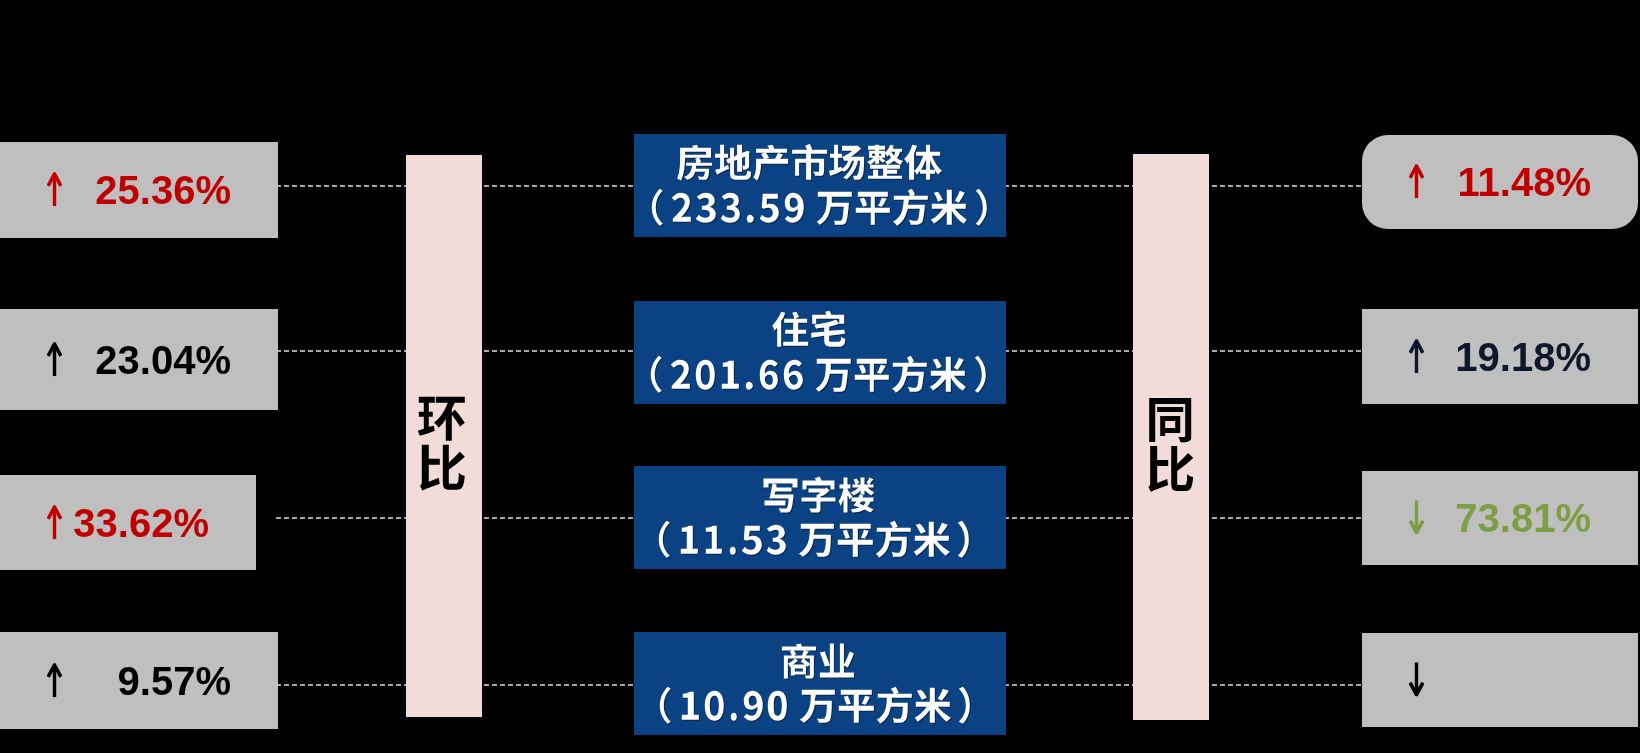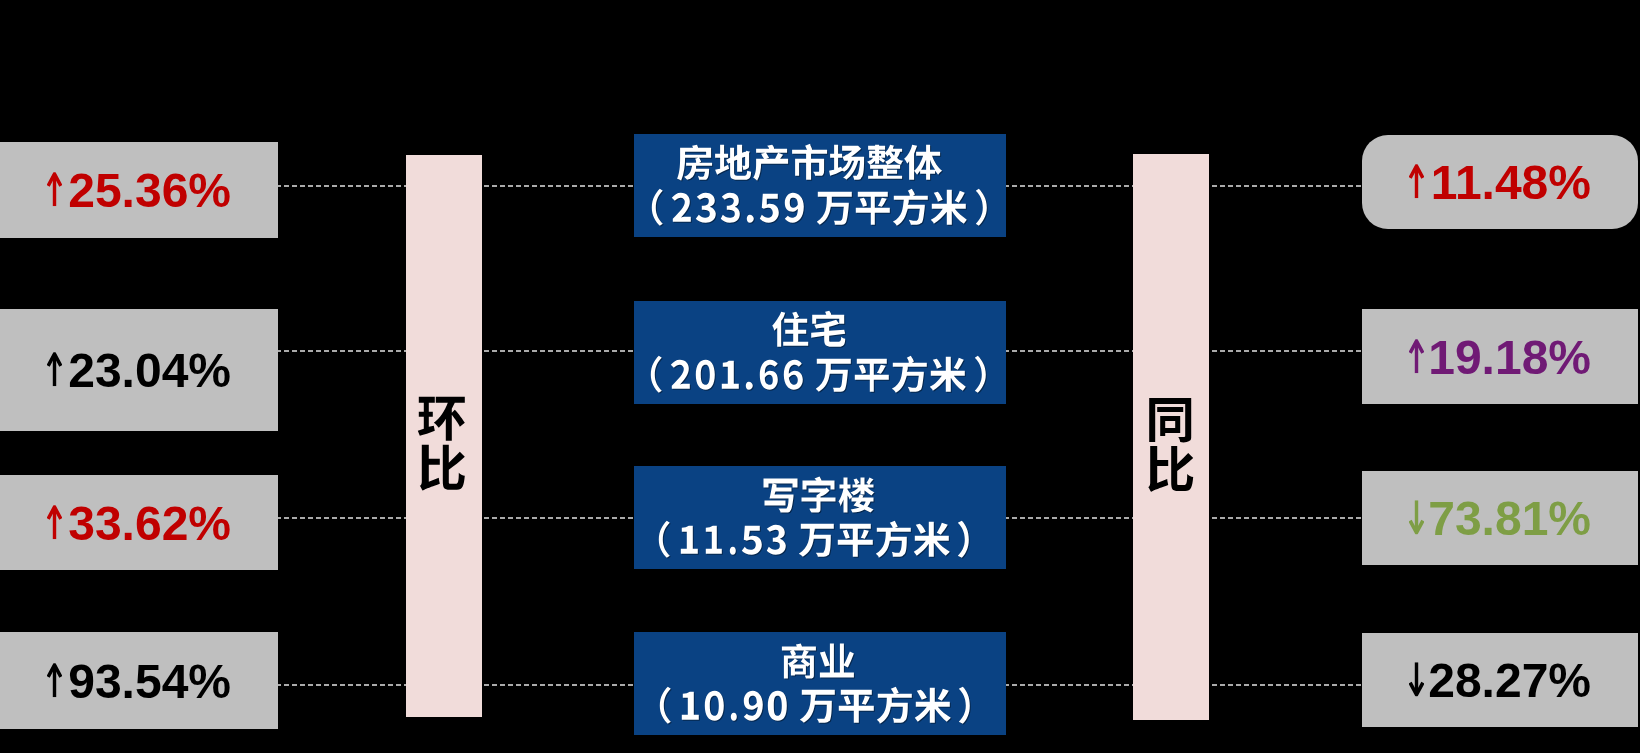--- a/index.html
+++ b/index.html
@@ -8,21 +8,21 @@
            font-family:"Liberation Sans","DejaVu Sans",sans-serif; }
   .dash { position:absolute; left:276px; width:1088px; height:2px;
           background:repeating-linear-gradient(90deg,#AAAAAA 0 5px,transparent 5px 8px); }
   .vbar { position:absolute; background:#F1DCDA; z-index:2; }
   .cat  { position:absolute; background:#0A4283; z-index:2; }
   .pct  { position:absolute; background:#BFBFBF; z-index:2; display:flex; align-items:center; }
   .glyph { position:absolute; }
   .cat .glyph { filter: drop-shadow(1.6px 1.8px 0.6px rgba(0,0,0,0.40)); }
   .pct .arrow { position:absolute; left:47px; top:50%; transform:translateY(-52%); line-height:0; }
   .pct .val { position:absolute; right:47px; top:50%; transform:translateY(-50%);
-              font-family:"Liberation Sans",sans-serif; font-weight:700; font-size:48px; letter-spacing:0; white-space:nowrap; }
+              font-family:"Liberation Sans",sans-serif; font-weight:700; font-size:40px; letter-spacing:0; white-space:nowrap; }
   .sr { position:absolute; width:1px; height:1px; overflow:hidden; clip:rect(0 0 0 0); clip-path:inset(50%); white-space:nowrap; }
 </style>
 </head>
 <body>
 
 <div class="stage">
   <div class="dash" style="top:185.0px"></div>
   <div class="dash" style="top:350.0px"></div>
   <div class="dash" style="top:516.5px"></div>
   <div class="dash" style="top:683.5px"></div>
@@ -81,57 +81,57 @@
 
   <div class="pct" style="left: 0px; top: 142px; width: 278px; height: 96px; color: rgb(192, 0, 0);">
     <span class="sr">↑</span>
     <span class="arrow"><svg class="arr" width="15" height="34" viewBox="0 0 15 34" aria-hidden="true">
           <path d="M7.5 2.2 L7.5 34" stroke="currentColor" stroke-width="3.4" fill="none"></path>
           <path d="M1.1 13.6 L7.5 1.7 L13.9 13.6" stroke="currentColor" stroke-width="3.6" fill="none"></path>
         </svg></span>
     <span class="val">25.36%</span>
   </div>
 
-  <div class="pct" style="left: 0px; top: 309px; width: 278px; height: 122px; color: rgb(0, 0, 0);">
+  <div class="pct" style="left: 0px; top: 309px; width: 278px; height: 101px; color: rgb(0, 0, 0);">
     <span class="sr">↑</span>
     <span class="arrow"><svg class="arr" width="15" height="34" viewBox="0 0 15 34" aria-hidden="true">
           <path d="M7.5 2.2 L7.5 34" stroke="currentColor" stroke-width="3.4" fill="none"></path>
           <path d="M1.1 13.6 L7.5 1.7 L13.9 13.6" stroke="currentColor" stroke-width="3.6" fill="none"></path>
         </svg></span>
     <span class="val">23.04%</span>
   </div>
 
-  <div class="pct" style="left: 0px; top: 475px; width: 278px; height: 95px; color: rgb(192, 0, 0);">
+  <div class="pct" style="left: 0px; top: 475px; width: 256px; height: 95px; color: rgb(192, 0, 0);">
     <span class="sr">↑</span>
     <span class="arrow"><svg class="arr" width="15" height="34" viewBox="0 0 15 34" aria-hidden="true">
           <path d="M7.5 2.2 L7.5 34" stroke="currentColor" stroke-width="3.4" fill="none"></path>
           <path d="M1.1 13.6 L7.5 1.7 L13.9 13.6" stroke="currentColor" stroke-width="3.6" fill="none"></path>
         </svg></span>
     <span class="val">33.62%</span>
   </div>
 
   <div class="pct" style="left: 0px; top: 632px; width: 278px; height: 97px; color: rgb(0, 0, 0);">
     <span class="sr">↑</span>
     <span class="arrow"><svg class="arr" width="15" height="34" viewBox="0 0 15 34" aria-hidden="true">
           <path d="M7.5 2.2 L7.5 34" stroke="currentColor" stroke-width="3.4" fill="none"></path>
           <path d="M1.1 13.6 L7.5 1.7 L13.9 13.6" stroke="currentColor" stroke-width="3.6" fill="none"></path>
         </svg></span>
-    <span class="val">93.54%</span>
+    <span class="val">9.57%</span>
   </div>
 
   <div class="pct" style="left: 1362px; top: 135px; width: 276px; height: 94px; color: rgb(192, 0, 0); border-radius: 26px;">
     <span class="sr">↑</span>
     <span class="arrow"><svg class="arr" width="15" height="34" viewBox="0 0 15 34" aria-hidden="true">
           <path d="M7.5 2.2 L7.5 34" stroke="currentColor" stroke-width="3.4" fill="none"></path>
           <path d="M1.1 13.6 L7.5 1.7 L13.9 13.6" stroke="currentColor" stroke-width="3.6" fill="none"></path>
         </svg></span>
     <span class="val">11.48%</span>
   </div>
 
-  <div class="pct" style="left: 1362px; top: 309px; width: 276px; height: 95px; color: #701a75;">
+  <div class="pct" style="left: 1362px; top: 309px; width: 276px; height: 95px; color: #0f172a;">
     <span class="sr">↑</span>
     <span class="arrow"><svg class="arr" width="15" height="34" viewBox="0 0 15 34" aria-hidden="true">
           <path d="M7.5 2.2 L7.5 34" stroke="currentColor" stroke-width="3.4" fill="none"></path>
           <path d="M1.1 13.6 L7.5 1.7 L13.9 13.6" stroke="currentColor" stroke-width="3.6" fill="none"></path>
         </svg></span>
     <span class="val">19.18%</span>
   </div>
 
   <div class="pct" style="left: 1362px; top: 471px; width: 276px; height: 94px; color: rgb(126, 158, 69);">
     <span class="sr">↓</span>
@@ -141,15 +141,14 @@
         </svg></span>
     <span class="val">73.81%</span>
   </div>
 
   <div class="pct" style="left: 1362px; top: 633px; width: 276px; height: 94px; color: rgb(0, 0, 0);">
     <span class="sr">↓</span>
     <span class="arrow"><svg class="arr" width="15" height="34" viewBox="0 0 15 34" aria-hidden="true">
           <path d="M7.5 0 L7.5 31.8" stroke="currentColor" stroke-width="3.4" fill="none"></path>
           <path d="M1.1 20.4 L7.5 32.3 L13.9 20.4" stroke="currentColor" stroke-width="3.6" fill="none"></path>
         </svg></span>
-    <span class="val">28.27%</span>
   </div>
 </div>
 
 </body></html>

